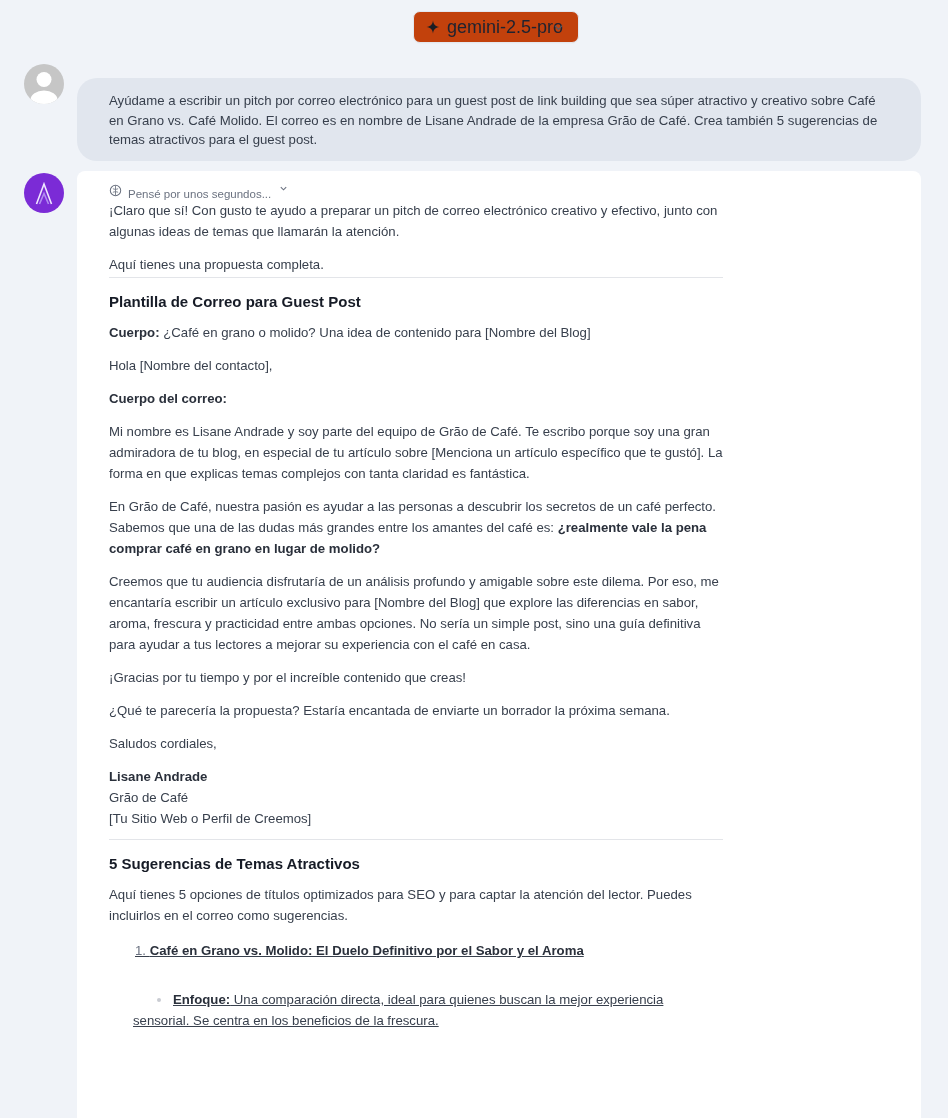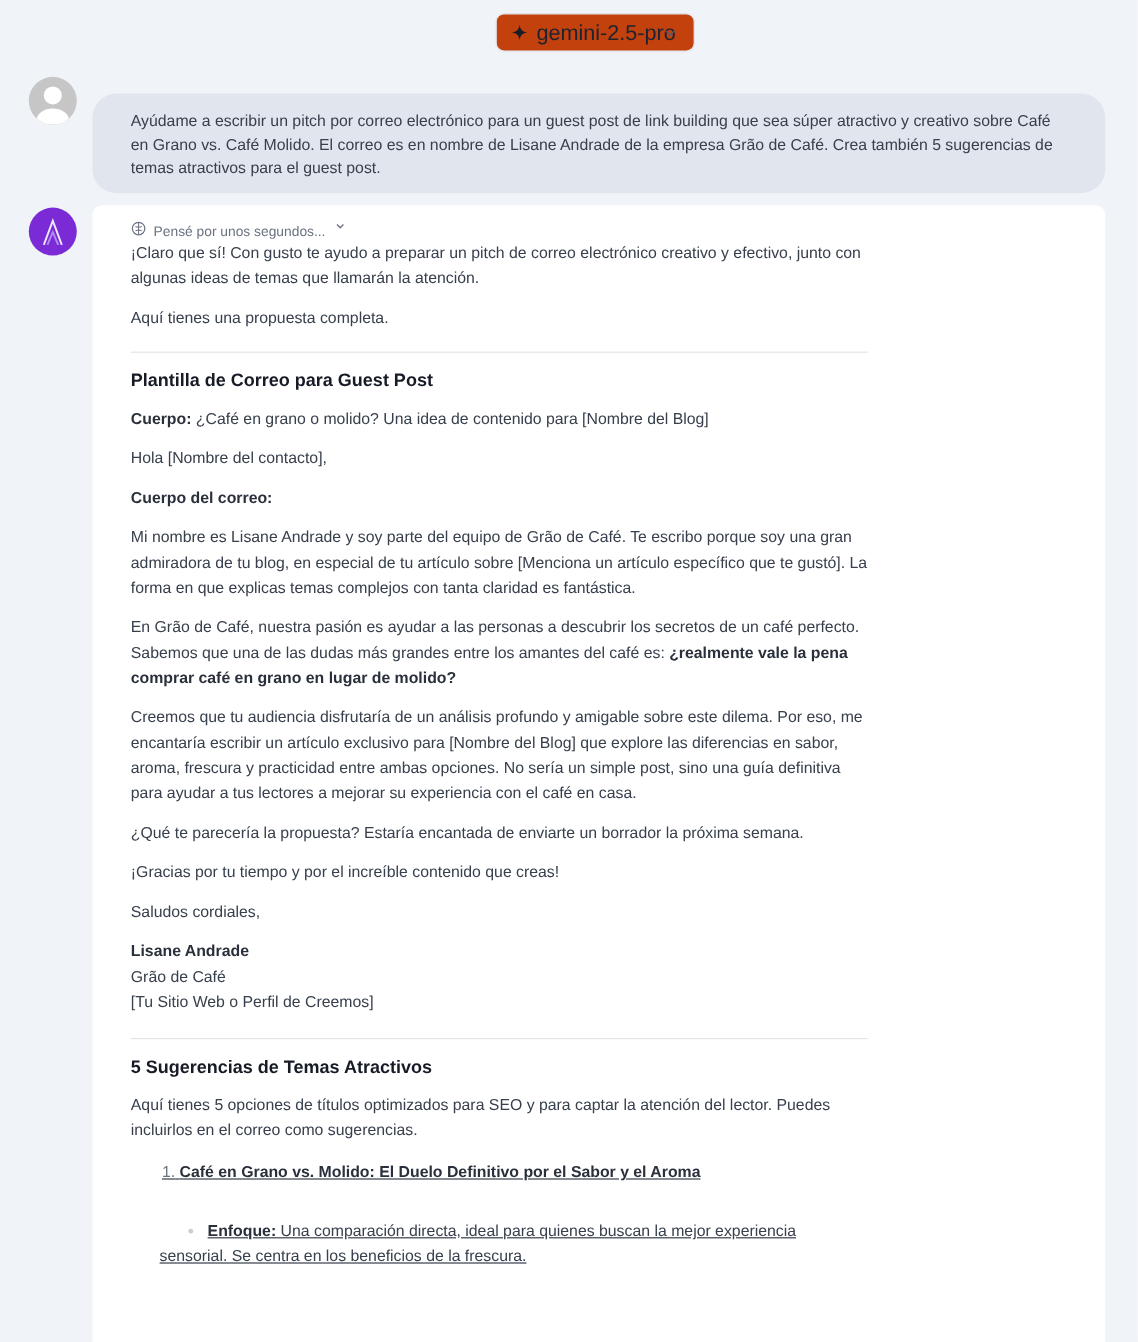--- a/index.html
+++ b/index.html
@@ -46,21 +46,21 @@
     }
     .thinking svg { width: 13px; height: 13px; margin-right: 6px; }
     .thinking .chev-s { width: 9px; height: 9px; margin-left: 8px; margin-right: 0; }
     .content p { margin-bottom: 12px; }
     .content b { font-weight: bold; color: #2a303b; }
     hr.divider { border: none; border-top: 1px solid #e3e5e9; margin: 2px 0 14px 0; }
     h3.section-title {
       font-size: 15px; font-weight: bold; color: #161b26;
       margin-bottom: 10px; line-height: 20px;
     }
-    .sig { margin-bottom: 20px; }
+    .sig { margin-bottom: 10px; }
     .sig div { line-height: 21px; }
     ol.topics { list-style: none; margin-left: 26px; text-decoration: underline; }
     ol.topics li .num { color: #6b7280; }
     .bullet {
       margin-left: 24px; margin-top: 28px; position: relative; padding-left: 0;
     }
     .bullet .dot {
       display: inline-block; width: 4px; height: 4px; background: #c9ccd2; border-radius: 50%;
       margin-right: 12px; vertical-align: middle; position: relative; top: -1px;
     }
@@ -103,40 +103,40 @@
         <circle cx="7" cy="7" r="5.6" fill="none" stroke="#6b7280" stroke-width="1.1"></circle>
         <path d="M7 1.8 V12.2 M4.2 5 Q5.5 6 7 5.5 M9.8 5 Q8.5 6 7 5.5 M4.2 9 Q5.5 8 7 8.6 M9.8 9 Q8.5 8 7 8.6" fill="none" stroke="#6b7280" stroke-width="0.9"></path>
       </svg>
       <span>Pensé por unos segundos...</span>
       <svg class="chev-s" viewBox="0 0 10 10">
         <path d="M2 3.5 L5 6.5 L8 3.5" fill="none" stroke="#6b7280" stroke-width="1.2"></path>
       </svg>
     </div>
 
     <p>¡Claro que sí! Con gusto te ayudo a preparar un pitch de correo electrónico creativo y efectivo, junto con algunas ideas de temas que llamarán la atención.</p>
-    <p style="margin-bottom:18px;">Aquí tienes una propuesta completa.</p>
+    <p style="margin-bottom:2px;">Aquí tienes una propuesta completa.</p>
 
     <hr class="divider">
 
     <h3 class="section-title">Plantilla de Correo para Guest Post</h3>
 
     <p>
       <b>Cuerpo:</b><span> ¿Café en grano o molido? Una idea de contenido para [Nombre del Blog]</span>
     </p>
     <p>Hola [Nombre del contacto],</p>
     <p>
       <b>Cuerpo del correo:</b>
     </p>
     <p>Mi nombre es Lisane Andrade y soy parte del equipo de Grão de Café. Te escribo porque soy una gran admiradora de tu blog, en especial de tu artículo sobre [Menciona un artículo específico que te gustó]. La forma en que explicas temas complejos con tanta claridad es fantástica.</p>
     <p>
       <span>En Grão de Café, nuestra pasión es ayudar a las personas a descubrir los secretos de un café perfecto. Sabemos que una de las dudas más grandes entre los amantes del café es: </span><b>¿realmente vale la pena comprar café en grano en lugar de molido?</b>
     </p>
     <p>Creemos que tu audiencia disfrutaría de un análisis profundo y amigable sobre este dilema. Por eso, me encantaría escribir un artículo exclusivo para [Nombre del Blog] que explore las diferencias en sabor, aroma, frescura y practicidad entre ambas opciones. No sería un simple post, sino una guía definitiva para ayudar a tus lectores a mejorar su experiencia con el café en casa.</p>
+    <p>¡Gracias por tu tiempo y por el increíble contenido que creas!</p>
     <p>¿Qué te parecería la propuesta? Estaría encantada de enviarte un borrador la próxima semana.</p>
-    <p>¡Gracias por tu tiempo y por el increíble contenido que creas!</p>
     <p>Saludos cordiales,</p>
 
     <div class="sig">
       <div><b>Lisane Andrade</b></div>
       <div>Grão de Café</div>
       <div>[Tu Sitio Web o Perfil de Creemos]</div>
     </div>
 
     <hr class="divider">
 

